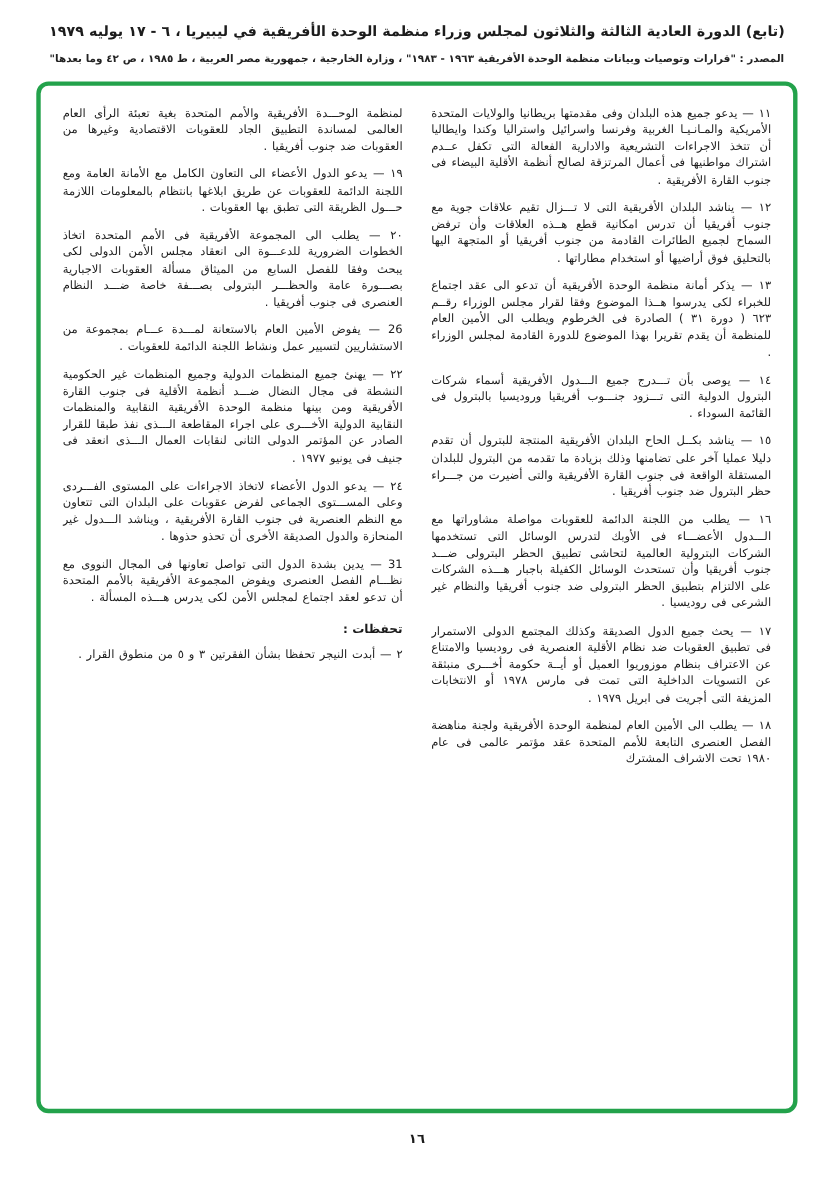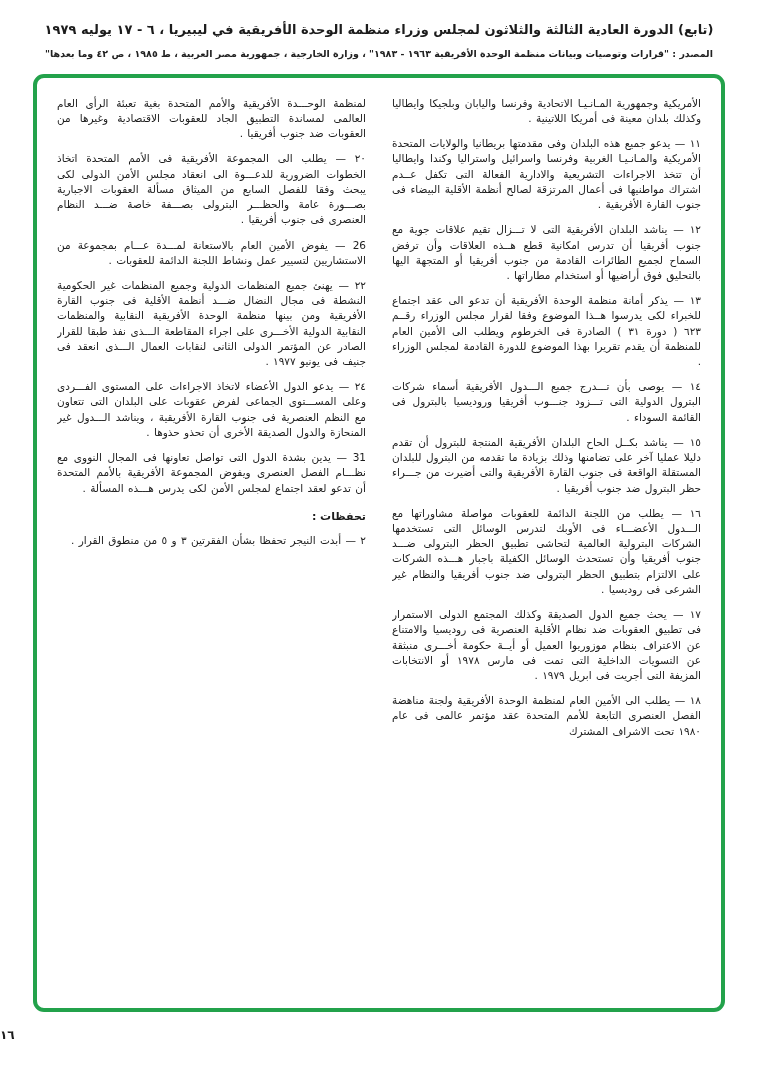--- a/index.html
+++ b/index.html
@@ -61,21 +61,21 @@
     margin-bottom: 10px;
     word-spacing: 1px;
   }
   .para:last-child { margin-bottom: 0; }
   .reservations-heading {
     font-size: 11px;
     font-weight: 700;
     margin: 14px 0 10px 0;
   }
   .footer {
-    text-align: left;
+    text-align: center;
     margin-top: 12px;
   }
   .page-number {
     display: inline-block;
     font-size: 12px;
     font-weight: 700;
     letter-spacing: 4px;
   }
 </style>
 </head>
@@ -85,33 +85,33 @@
 
   <header class="doc-header">
     <div class="doc-title">(تابع) الدورة العادية الثالثة والثلاثون لمجلس وزراء منظمة الوحدة الأفريقية في ليبيريا ، ٦ - ١٧ يوليه ١٩٧٩</div>
     <div class="doc-source">المصدر : "قرارات وتوصيات وبيانات منظمة الوحدة الأفريقية ١٩٦٣ - ١٩٨٣" ، وزارة الخارجية ، جمهورية مصر العربية ، ط ١٩٨٥ ، ص ٤٢ وما بعدها"</div>
   </header>
 
   <div class="frame">
     <div class="columns" dir="rtl" lang="ar">
 
       <div class="col">
-        <p class="para">الأمريكية وجمهورية المـانـيـا الاتحادية وفرنسا واليابان وبلجيكا وايطاليا وكذلك بلدان معينة فى أمريكا اللاتينية .</p>
         <p class="para">١١ — يدعو جميع هذه البلدان وفى مقدمتها بريطانيا والولايات المتحدة الأمريكية والمـانـيـا الغربية وفرنسا واسرائيل واستراليا وكندا وايطاليا أن تتخذ الاجراءات التشريعية والادارية الفعالة التى تكفل عــدم اشتراك مواطنيها فى أعمال المرتزقة لصالح أنظمة الأقلية البيضاء فى جنوب القارة الأفريقية .</p>
         <p class="para">١٢ — يناشد البلدان الأفريقية التى لا تـــزال تقيم علاقات جوية مع جنوب أفريقيا أن تدرس امكانية قطع هــذه العلاقات وأن ترفض السماح لجميع الطائرات القادمة من جنوب أفريقيا أو المتجهة اليها بالتحليق فوق أراضيها أو استخدام مطاراتها .</p>
         <p class="para">١٣ — يذكر أمانة منظمة الوحدة الأفريقية أن تدعو الى عقد اجتماع للخبراء لكى يدرسوا هــذا الموضوع وفقا لقرار مجلس الوزراء رقــم ٦٢٣ ( دورة ٣١ ) الصادرة فى الخرطوم ويطلب الى الأمين العام للمنظمة أن يقدم تقريرا بهذا الموضوع للدورة القادمة لمجلس الوزراء .</p>
         <p class="para">١٤ — يوصى بأن تـــدرج جميع الـــدول الأفريقية أسماء شركات البترول الدولية التى تـــزود جنـــوب أفريقيا وروديسيا بالبترول فى القائمة السوداء .</p>
         <p class="para">١٥ — يناشد بكــل الحاح البلدان الأفريقية المنتجة للبترول أن تقدم دليلا عمليا آخر على تضامنها وذلك بزيادة ما تقدمه من البترول للبلدان المستقلة الواقعة فى جنوب القارة الأفريقية والتى أضيرت من جـــراء حظر البترول ضد جنوب أفريقيا .</p>
         <p class="para">١٦ — يطلب من اللجنة الدائمة للعقوبات مواصلة مشاوراتها مع الـــدول الأعضـــاء فى الأوبك لتدرس الوسائل التى تستخدمها الشركات البترولية العالمية لتحاشى تطبيق الحظر البترولى ضـــد جنوب أفريقيا وأن تستحدث الوسائل الكفيلة باجبار هـــذه الشركات على الالتزام بتطبيق الحظر البترولى ضد جنوب أفريقيا والنظام غير الشرعى فى روديسيا .</p>
         <p class="para">١٧ — يحث جميع الدول الصديقة وكذلك المجتمع الدولى الاستمرار فى تطبيق العقوبات ضد نظام الأقلية العنصرية فى روديسيا والامتناع عن الاعتراف بنظام موزوريوا العميل أو أيــة حكومة أخـــرى منبثقة عن التسويات الداخلية التى تمت فى مارس ١٩٧٨ أو الانتخابات المزيفة التى أجريت فى ابريل ١٩٧٩ .</p>
         <p class="para">١٨ — يطلب الى الأمين العام لمنظمة الوحدة الأفريقية ولجنة مناهضة الفصل العنصرى التابعة للأمم المتحدة عقد مؤتمر عالمى فى عام ١٩٨٠ تحت الاشراف المشترك</p>
       </div>
 
       <div class="col">
         <p class="para">لمنظمة الوحـــدة الأفريقية والأمم المتحدة بغية تعبئة الرأى العام العالمى لمساندة التطبيق الجاد للعقوبات الاقتصادية وغيرها من العقوبات ضد جنوب أفريقيا .</p>
+        <p class="para">١٩ — يدعو الدول الأعضاء الى التعاون الكامل مع الأمانة العامة ومع اللجنة الدائمة للعقوبات عن طريق ابلاغها بانتظام بالمعلومات اللازمة حـــول الظريقة التى تطبق بها العقوبات .</p>
         <p class="para">٢٠ — يطلب الى المجموعة الأفريقية فى الأمم المتحدة اتخاذ الخطوات الضرورية للدعـــوة الى انعقاد مجلس الأمن الدولى لكى يبحث وفقا للفصل السابع من الميثاق مسألة العقوبات الاجبارية بصـــورة عامة والحظـــر البترولى بصـــفة خاصة ضـــد النظام العنصرى فى جنوب أفريقيا .</p>
         <p class="para">26 — يفوض الأمين العام بالاستعانة لمـــدة عـــام بمجموعة من الاستشاريين لتسيير عمل ونشاط اللجنة الدائمة للعقوبات .</p>
         <p class="para">٢٢ — يهنئ جميع المنظمات الدولية وجميع المنظمات غير الحكومية النشطة فى مجال النضال ضـــد أنظمة الأقلية فى جنوب القارة الأفريقية ومن بينها منظمة الوحدة الأفريقية النقابية والمنظمات النقابية الدولية الأخـــرى على اجراء المقاطعة الـــذى نفذ طبقا للقرار الصادر عن المؤتمر الدولى الثانى لنقابات العمال الـــذى انعقد فى جنيف فى يونيو ١٩٧٧ .</p>
         <p class="para">٢٤ — يدعو الدول الأعضاء لاتخاذ الاجراءات على المستوى الفـــردى وعلى المســـتوى الجماعى لفرض عقوبات على البلدان التى تتعاون مع النظم العنصرية فى جنوب القارة الأفريقية ، ويناشد الـــدول غير المنحازة والدول الصديقة الأخرى أن تحذو حذوها .</p>
         <p class="para">31 — يدين بشدة الدول التى تواصل تعاونها فى المجال النووى مع نظـــام الفصل العنصرى ويفوض المجموعة الأفريقية بالأمم المتحدة أن تدعو لعقد اجتماع لمجلس الأمن لكى يدرس هـــذه المسألة .</p>
         <p class="reservations-heading">تحفظات :</p>
         <p class="para">٢ — أبدت النيجر تحفظا بشأن الفقرتين ٣ و ٥ من منطوق القرار .</p>
       </div>
 
     </div>

